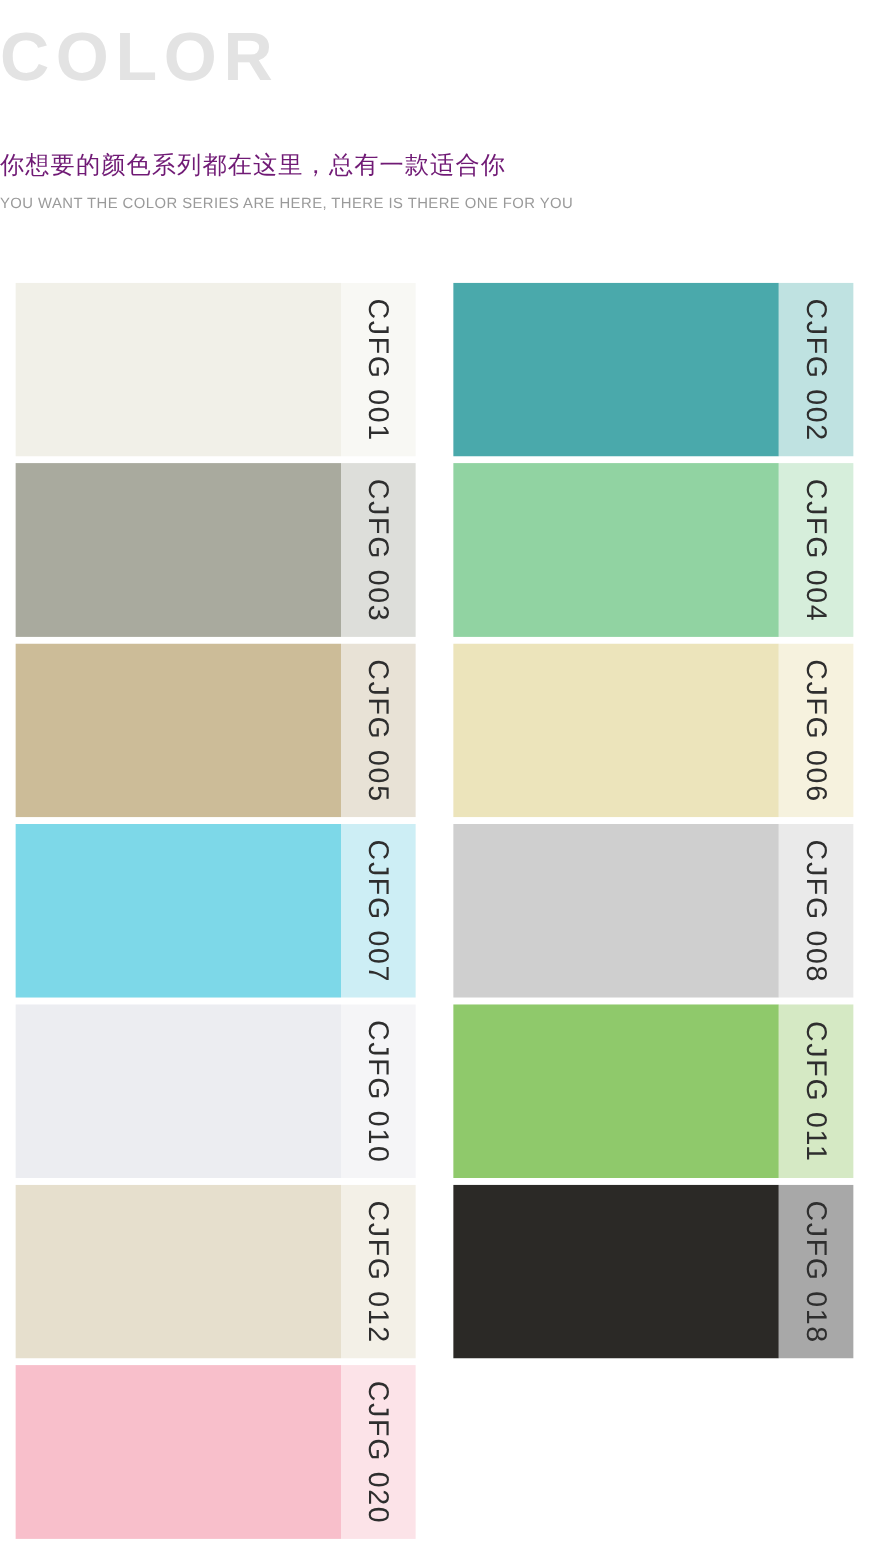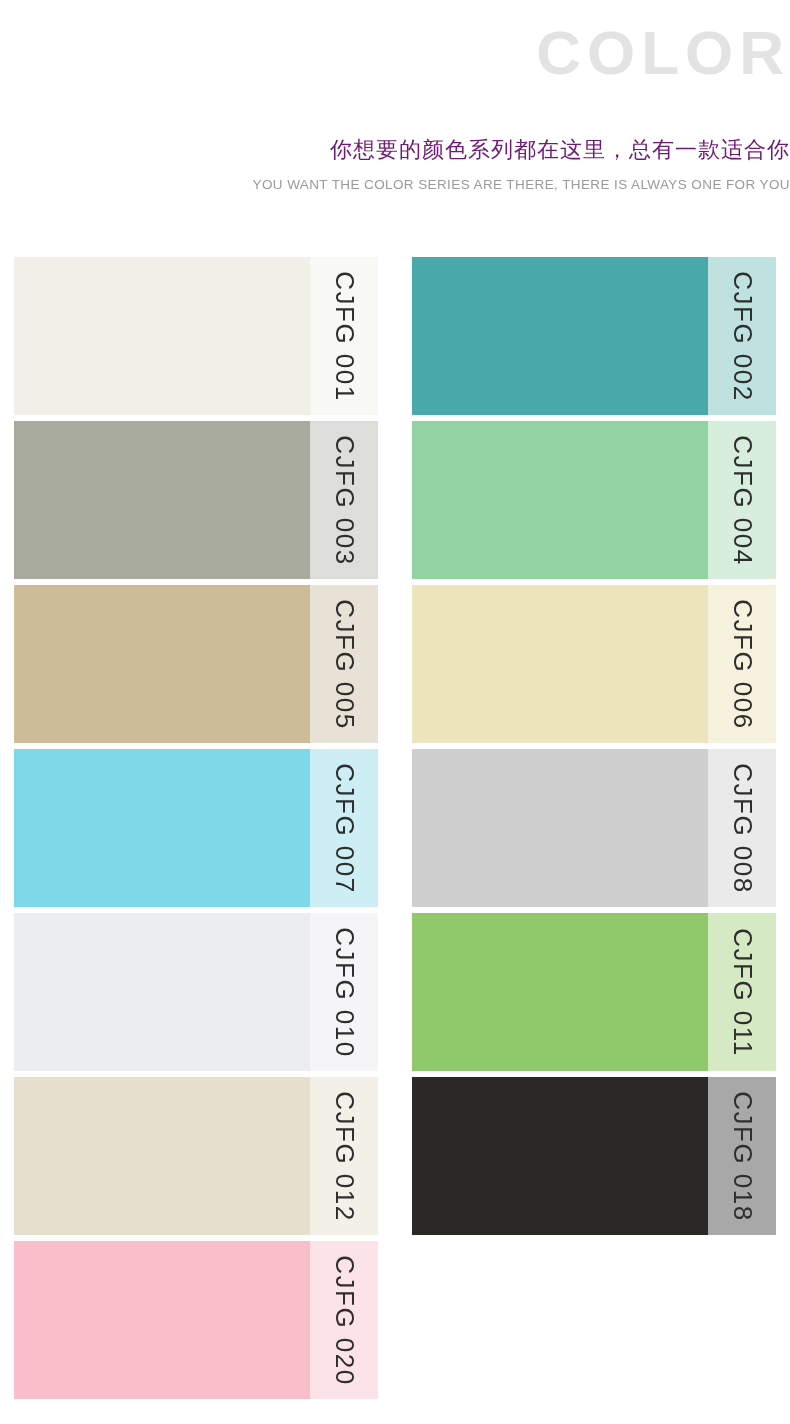--- a/index.html
+++ b/index.html
@@ -1,21 +1,21 @@
 <!DOCTYPE html>
 <html><head>
 <meta charset="utf-8">
 <style>
   html,body{margin:0;padding:0;}
   body{
     width:790px;height:1424px;background:#ffffff;
     font-family:"Liberation Sans","DejaVu Sans",sans-serif;
     overflow:hidden;position:relative;
   }
-  .header{position:relative;width:790px;height:240px;text-align:right;}
+  .header{position:relative;width:790px;height:240px;text-align:left;}
   .watermark{
     position:absolute;left:0;right:0;top:22px;
     font-size:62px;font-weight:700;letter-spacing:6px;
     color:#e3e3e3;line-height:1;user-select:none;z-index:1;
   }
   .main-title{
     position:absolute;left:0;right:0;top:52px;
     font-size:59px;font-weight:400;letter-spacing:4px;
     color:#333333;line-height:1.05;z-index:2;
   }
@@ -54,21 +54,21 @@
     font-family:"Liberation Sans","DejaVu Sans",sans-serif;
   }
   .swatch.empty{visibility:hidden;}
 </style>
 </head>
 <body>
 
 <div class="header">
   <div class="watermark">COLOR</div>
   <div class="sub-cn">你想要的颜色系列都在这里，总有一款适合你</div>
-  <div class="sub-en">YOU WANT THE COLOR SERIES ARE THERE, THERE IS ALWAYS ONE FOR YOU</div>
+  <div class="sub-en">YOU WANT THE COLOR SERIES ARE HERE, THERE IS THERE ONE FOR YOU</div>
 </div>
 
 <div class="grid" id="swatch-grid">
     <div class="swatch">
       <div class="swatch-color" style="background: rgb(241, 240, 232);"></div>
       <div class="swatch-label" style="background: rgb(248, 248, 244);">
         <span style="color: rgb(46, 46, 46);">CJFG 001</span>
       </div>
     </div>
     <div class="swatch">

